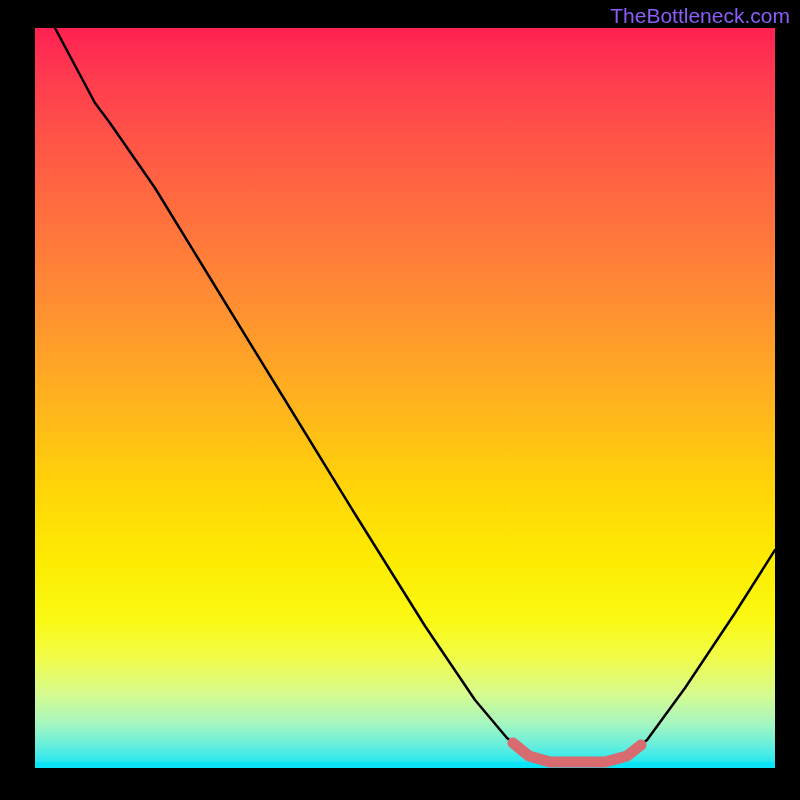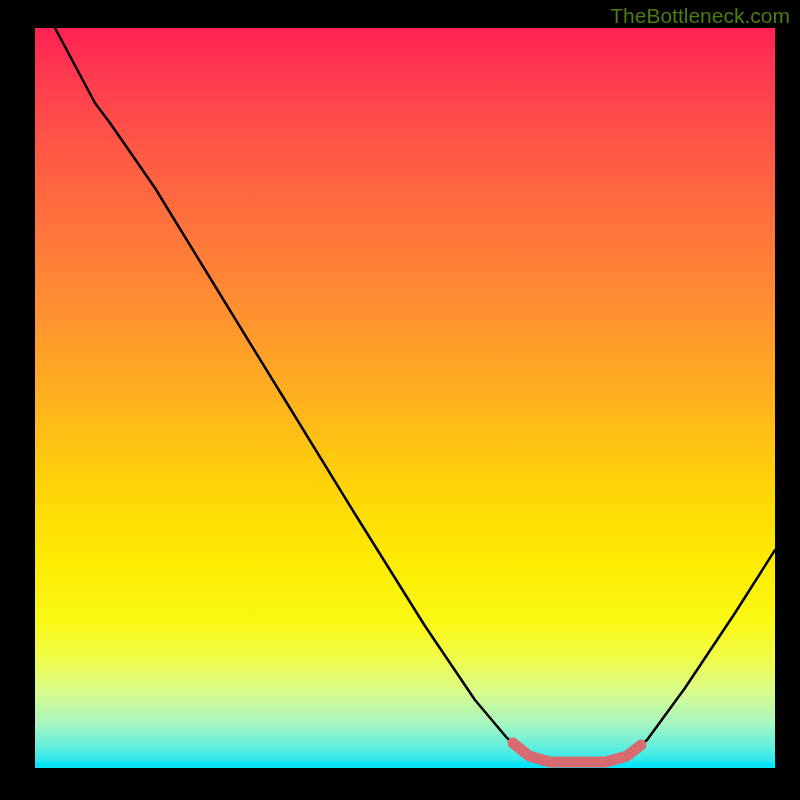--- a/index.html
+++ b/index.html
@@ -7,21 +7,21 @@
   .container {
     position: relative;
     width: 800px;
     height: 800px;
     background: #000;
   }
   .watermark {
     position: absolute;
     top: 4px;
     right: 10px;
-    color: #4d7c0f;
+    color: #8b5cf6;
     font-family: Arial, Helvetica, sans-serif;
     font-size: 21px;
     font-weight: 500;
     z-index: 10;
   }
   .plot-area {
     position: absolute;
     left: 35px;
     top: 28px;
     width: 740px;

